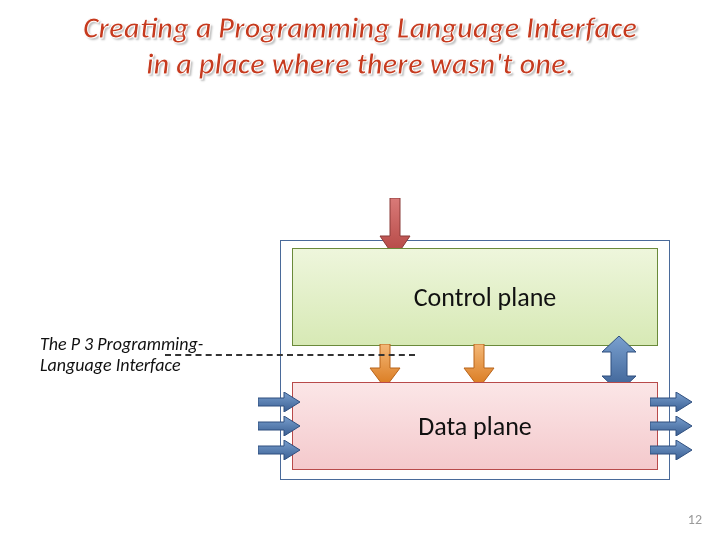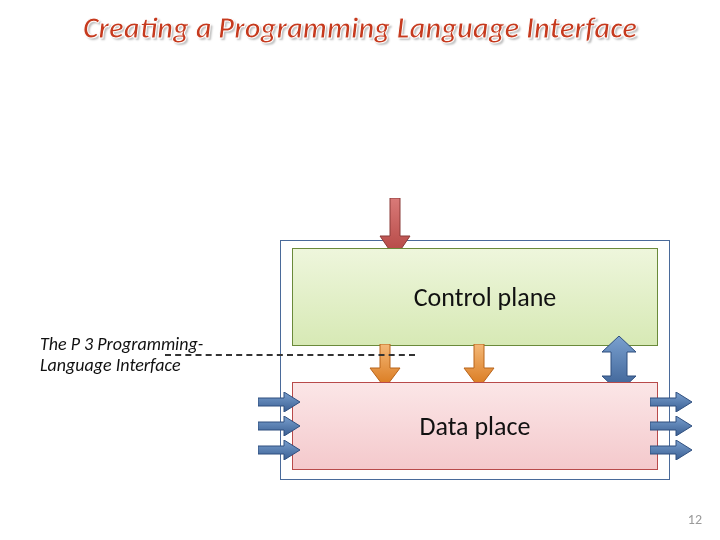--- a/index.html
+++ b/index.html
@@ -65,20 +65,21 @@
 
   .arrow { position: absolute; }
 </style>
 </head>
 <body>
 
 <div class="stage">
 
   <div class="title-block">
     <div class="title-line title-fill">Creating a Programming Language Interface</div>
+    <div class="title-line title-fill">in a place where there wasn't one.</div>
   </div>
 
   <div class="outer-frame"></div>
 
   <svg class="arrow" style="left:378px; top:198px;" width="34" height="60">
     <defs>
       <linearGradient id="gRed" x1="0" y1="0" x2="0" y2="1">
         <stop offset="0%" stop-color="#d97a78"></stop>
           <stop offset="100%" stop-color="#b24441"></stop>
       </linearGradient>
@@ -107,21 +108,21 @@
     <defs>
       <linearGradient id="gBlue" x1="0" y1="0" x2="0" y2="1">
         <stop offset="0%" stop-color="#7aa0cf"></stop>
           <stop offset="100%" stop-color="#3a5f93"></stop>
       </linearGradient>
     </defs>
     <path d="M19 0 L36 16 H27 V40 H36 L19 56 L2 40 H11 V16 H2 Z" fill="url(#gBlue)" stroke="#2f4f7f"></path>
   </svg>
 
   <div class="data-plane">
-    <span class="label">Data place</span>
+    <span class="label">Data plane</span>
   </div>
 
   <svg class="arrow" style="left:258px; top:392px;" width="42" height="20">
     <path d="M0 6 H26 V0 L42 10 L26 20 V14 H0 Z" fill="url(#gBlue)" stroke="#2f4f7f"></path>
   </svg>
   <svg class="arrow" style="left:258px; top:416px;" width="42" height="20">
     <path d="M0 6 H26 V0 L42 10 L26 20 V14 H0 Z" fill="url(#gBlue)" stroke="#2f4f7f"></path>
   </svg>
   <svg class="arrow" style="left:258px; top:440px;" width="42" height="20">
     <path d="M0 6 H26 V0 L42 10 L26 20 V14 H0 Z" fill="url(#gBlue)" stroke="#2f4f7f"></path>

